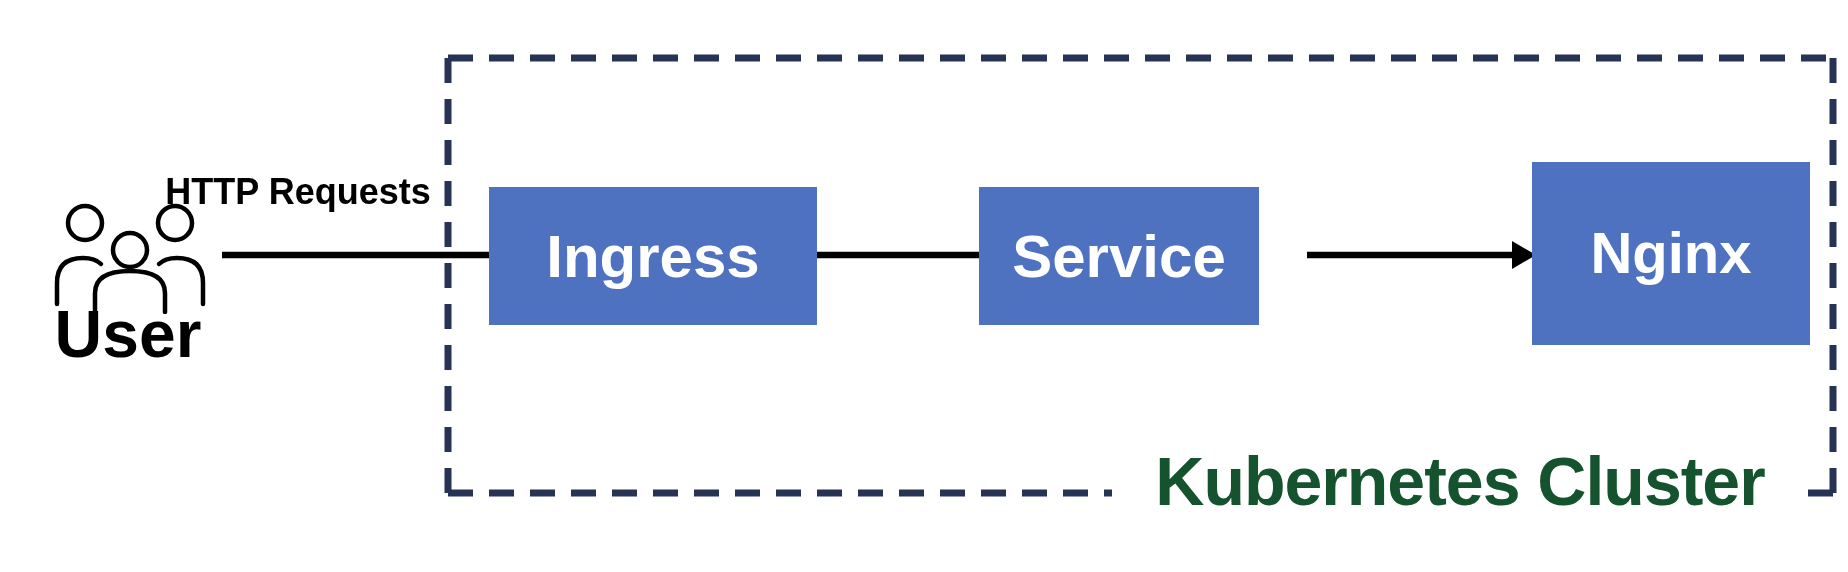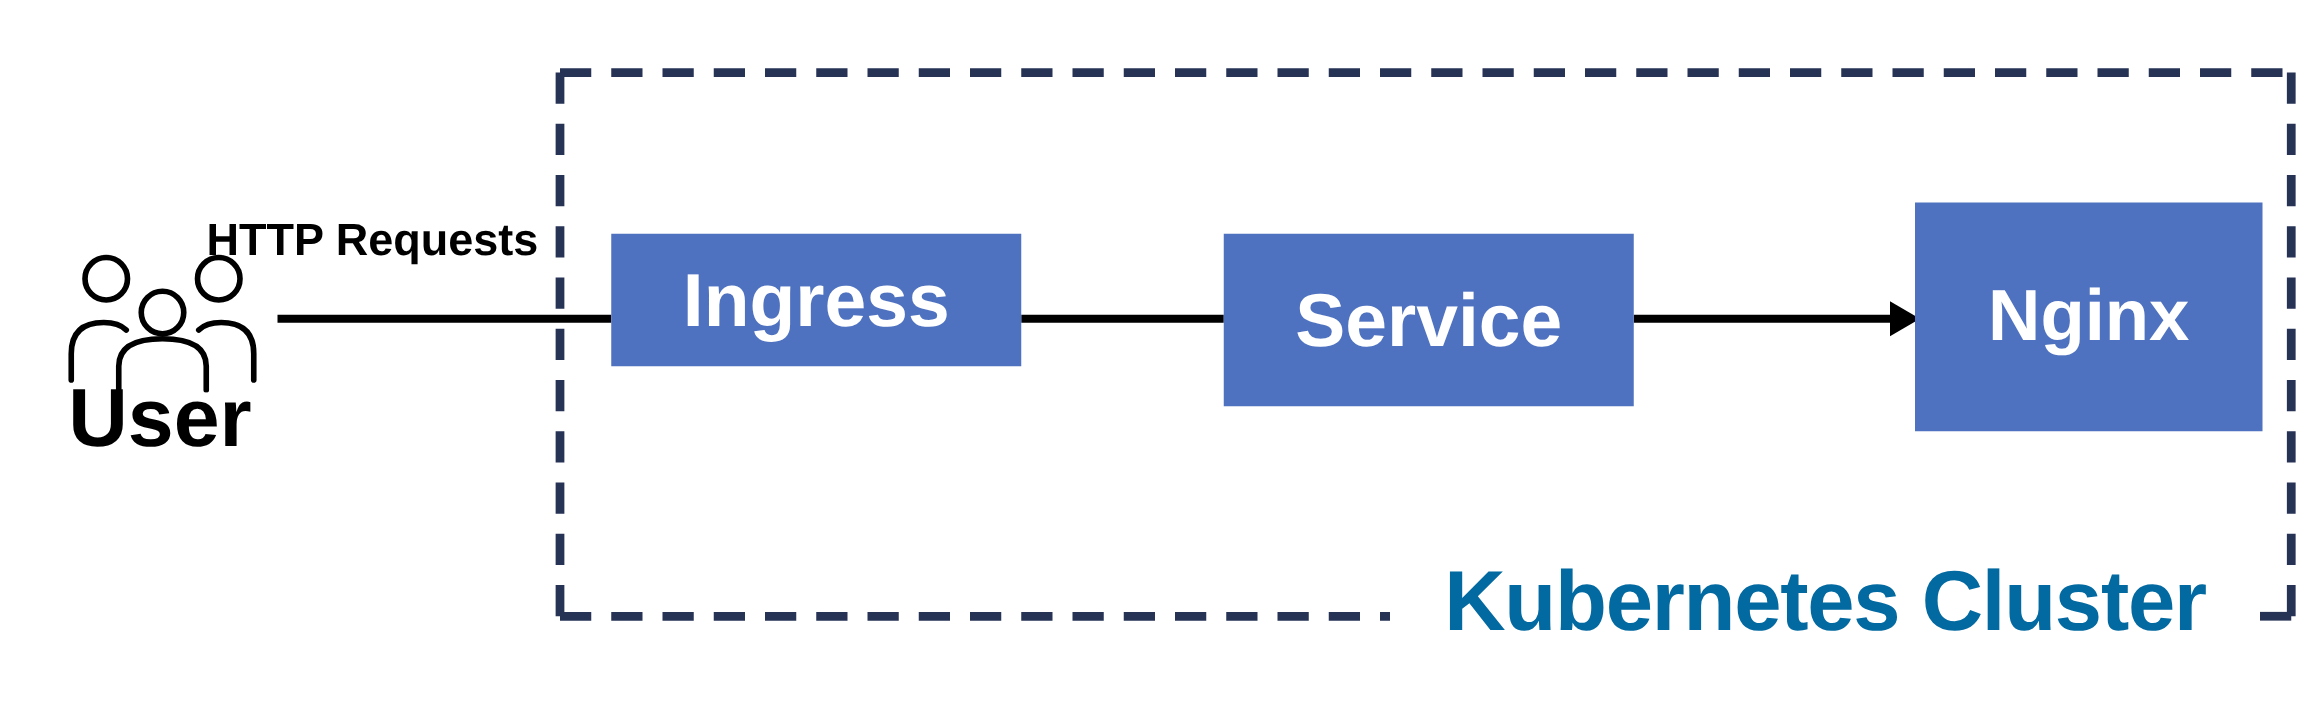--- a/index.html
+++ b/index.html
@@ -29,25 +29,25 @@
     position: absolute;
     background: #4F72C0;
     color: #ffffff;
     font-weight: bold;
     display: flex;
     align-items: center;
     justify-content: center;
     text-align: center;
   }
   .node-ingress {
-    left: 489px; top: 187px; width: 328px; height: 106px;
+    left: 489px; top: 187px; width: 328px; height: 138px;
     font-size: 60px;
   }
   .node-service {
-    left: 979px; top: 187px; width: 328px; height: 138px;
+    left: 979px; top: 187px; width: 280px; height: 138px;
     font-size: 60px;
   }
   .node-nginx {
     left: 1532px; top: 162px; width: 278px; height: 183px;
     font-size: 58px;
     flex-direction: column;
     line-height: 1.22;
     gap: 12px;
   }
   .actor-label {
@@ -68,21 +68,21 @@
     color: #000000;
     line-height: 40px;
     margin-top: 16px;
   }
   .cluster-label {
     position: absolute;
     left: 1115px; top: 446px; width: 690px;
     text-align: center;
     font-size: 68px;
     font-weight: bold;
-    color: #0369a1;
+    color: #14532d;
     letter-spacing: -1px;
     line-height: 70px;
     white-space: nowrap;
   }
 </style>
 </head>
 <body>
 
 <div class="canvas">
 

